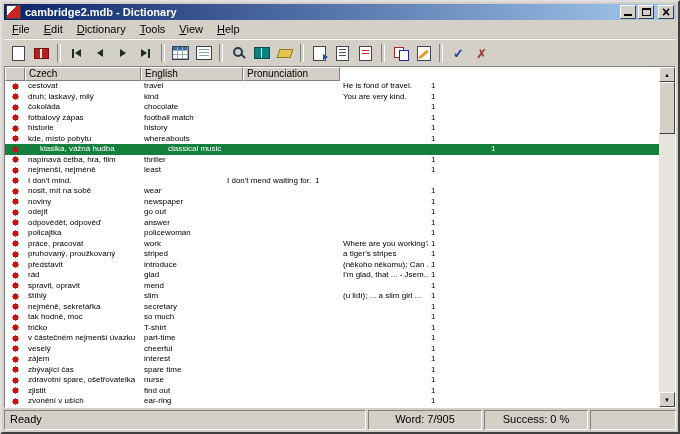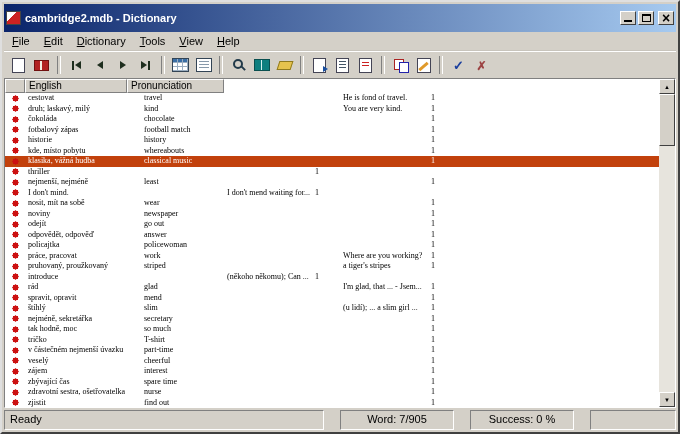--- a/index.html
+++ b/index.html
@@ -1,20 +1,20 @@
 <!DOCTYPE html>
 <html><head>
 <meta charset="utf-8">
 <style>
   html,body{margin:0;padding:0;}
   body{width:680px;height:434px;overflow:hidden;font-family:"Liberation Sans",sans-serif;background:#d4d0c8;}
   .window{width:680px;height:434px;box-sizing:border-box;border:2px solid;border-color:#dfdfdf #404040 #404040 #dfdfdf;background:#d4d0c8;padding:2px;display:flex;flex-direction:column;}
 
   
-  .titlebar{height:28px;flex:none;display:flex;align-items:center;padding:0 2px;background:linear-gradient(to right,#0a246a,#a6caf0);}
+  .titlebar{height:16px;flex:none;display:flex;align-items:center;padding:0 2px;background:linear-gradient(to right,#0a246a,#a6caf0);}
   .appicon{width:13px;height:12px;flex:none;border:1px solid #444;background:linear-gradient(135deg,#ffffff 0 38%,#cc2222 38% 100%);}
   .title{flex:1;color:#fff;font-weight:bold;font-size:11px;padding-left:4px;white-space:nowrap;overflow:hidden;}
   .cbtn{width:16px;height:14px;flex:none;background:#d4d0c8;border:1px solid;border-color:#fff #404040 #404040 #fff;padding:0;margin-left:2px;display:flex;align-items:center;justify-content:center;cursor:default;}
   .cbtn.minb{align-items:flex-end;}
   .g-min{display:block;width:8px;height:2px;background:#000;margin-bottom:2px;}
   .g-max{display:block;width:9px;height:8px;box-sizing:border-box;border:1px solid #000;border-top:2px solid #000;}
   .g-close::before{content:"×";font-size:14px;font-weight:bold;line-height:11px;color:#000;}
   .cbtn.closeb{margin-left:4px;}
 
   
@@ -60,40 +60,40 @@
   .grid{flex:1;display:flex;flex-direction:column;overflow:hidden;background:#fff;}
   .grid-header{display:flex;height:14px;flex:none;}
   .hcell{box-sizing:border-box;background:#d4d0c8;border:1px solid;border-color:#fff #808080 #808080 #fff;font-size:10px;line-height:11px;padding:0 3px;overflow:hidden;white-space:nowrap;}
   .col-icon{width:20px;flex:none;}
   .col-czech{width:116px;flex:none;}
   .col-english{width:102px;flex:none;}
   .col-pron{width:97px;flex:none;}
   .col-remark{width:88px;flex:none;}
   .col-lesson{flex:1;min-width:0;}
   .grid-rows{flex:1;overflow:hidden;}
-  .grow{display:flex;height:10.5px;font-family:Liberation Serif, serif;}
+  .grow{display:flex;height:10.5px;}
   .gc{box-sizing:border-box;height:100%;display:flex;align-items:center;font-size:8px;line-height:10px;padding-left:3px;white-space:nowrap;overflow:hidden;color:#000;}
   .gc.col-icon{justify-content:center;padding-left:0;}
-  .grow.sel{background:#c2410c;}
+  .grow.sel{background:#15803d;gap:12px;}
   .grow.sel .gc{color:#fff;}
   .wicon{position:relative;width:7px;height:7px;flex:none;}
   .wicon::before,.wicon::after{content:"";position:absolute;left:1px;top:1px;width:5px;height:5px;background:#cc1111;}
   .wicon::after{transform:rotate(45deg);}
 
   
   .vscroll{width:16px;flex:none;display:flex;flex-direction:column;background:#e7e4dd;}
   .sbtn{height:15px;flex:none;box-sizing:border-box;background:#d4d0c8;border:1px solid;border-color:#fff #404040 #404040 #fff;display:flex;align-items:center;justify-content:center;padding:0;}
   .sbtn::before{font-size:6px;line-height:6px;color:#000;}
   .sb-up::before{content:"▲";}
   .sb-down::before{content:"▼";}
   .sthumb{height:52px;flex:none;box-sizing:border-box;background:#d4d0c8;border:1px solid;border-color:#fff #404040 #404040 #fff;}
   .strack{flex:1;}
 
   
-  .statusbar{height:20px;flex:none;display:flex;gap:16px;margin-top:2px;}
+  .statusbar{height:20px;flex:none;display:flex;gap:2px;margin-top:2px;}
   .spanel{box-sizing:border-box;border:1px solid;border-color:#808080 #fff #fff #808080;font-size:11px;line-height:17px;padding:0 5px;overflow:hidden;white-space:nowrap;}
   .sp-ready{flex:1;}
   .sp-word{width:114px;text-align:center;flex:none;}
   .sp-success{width:104px;text-align:center;flex:none;}
   .sp-tail{width:86px;flex:none;}
 </style>
 </head>
 <body>
 
 <div class="window">
@@ -191,20 +191,21 @@
       </button>
     <button class="tbtn">
         <span class="ic i-x"></span>
       </button>
   </div>
 
   <div class="table-area">
     <div class="grid">
       <div class="grid-header">
         <div class="hcell col-icon"></div>
+        <div class="hcell col-czech">Czech</div>
         <div class="hcell col-english">English</div>
         <div class="hcell col-pron">Pronunciation</div>
       </div>
       <div class="grid-rows">
           <div class="grow">
             <div class="gc col-icon">
               <span class="wicon"></span>
             </div>
             <div class="gc col-czech">cestovat</div>
             <div class="gc col-english">travel</div>
@@ -269,20 +270,21 @@
             <div class="gc col-czech">klasika, vážná hudba</div>
             <div class="gc col-english">classical music</div>
             <div class="gc col-pron"></div>
             <div class="gc col-remark"></div>
             <div class="gc col-lesson">1</div>
           </div>
           <div class="grow">
             <div class="gc col-icon">
               <span class="wicon"></span>
             </div>
+            <div class="gc col-czech">napínavá četba, hra, film</div>
             <div class="gc col-english">thriller</div>
             <div class="gc col-pron"></div>
             <div class="gc col-remark"></div>
             <div class="gc col-lesson">1</div>
           </div>
           <div class="grow">
             <div class="gc col-icon">
               <span class="wicon"></span>
             </div>
             <div class="gc col-czech">nejmenší, nejméně</div>
@@ -367,20 +369,21 @@
             <div class="gc col-czech">pruhovaný, proužkovaný</div>
             <div class="gc col-english">striped</div>
             <div class="gc col-pron"></div>
             <div class="gc col-remark">a tiger's stripes</div>
             <div class="gc col-lesson">1</div>
           </div>
           <div class="grow">
             <div class="gc col-icon">
               <span class="wicon"></span>
             </div>
+            <div class="gc col-czech">představit</div>
             <div class="gc col-english">introduce</div>
             <div class="gc col-pron"></div>
             <div class="gc col-remark">(někoho někomu); Can ...</div>
             <div class="gc col-lesson">1</div>
           </div>
           <div class="grow">
             <div class="gc col-icon">
               <span class="wicon"></span>
             </div>
             <div class="gc col-czech">rád</div>
@@ -476,21 +479,21 @@
             <div class="gc col-czech">zbývající čas</div>
             <div class="gc col-english">spare time</div>
             <div class="gc col-pron"></div>
             <div class="gc col-remark"></div>
             <div class="gc col-lesson">1</div>
           </div>
           <div class="grow">
             <div class="gc col-icon">
               <span class="wicon"></span>
             </div>
-            <div class="gc col-czech">zdravotní sestra, ošetřovatelka</div>
+            <div class="gc col-czech">zdravotní spare, ošetřovatelka</div>
             <div class="gc col-english">nurse</div>
             <div class="gc col-pron"></div>
             <div class="gc col-remark"></div>
             <div class="gc col-lesson">1</div>
           </div>
           <div class="grow">
             <div class="gc col-icon">
               <span class="wicon"></span>
             </div>
             <div class="gc col-czech">zjistit</div>

